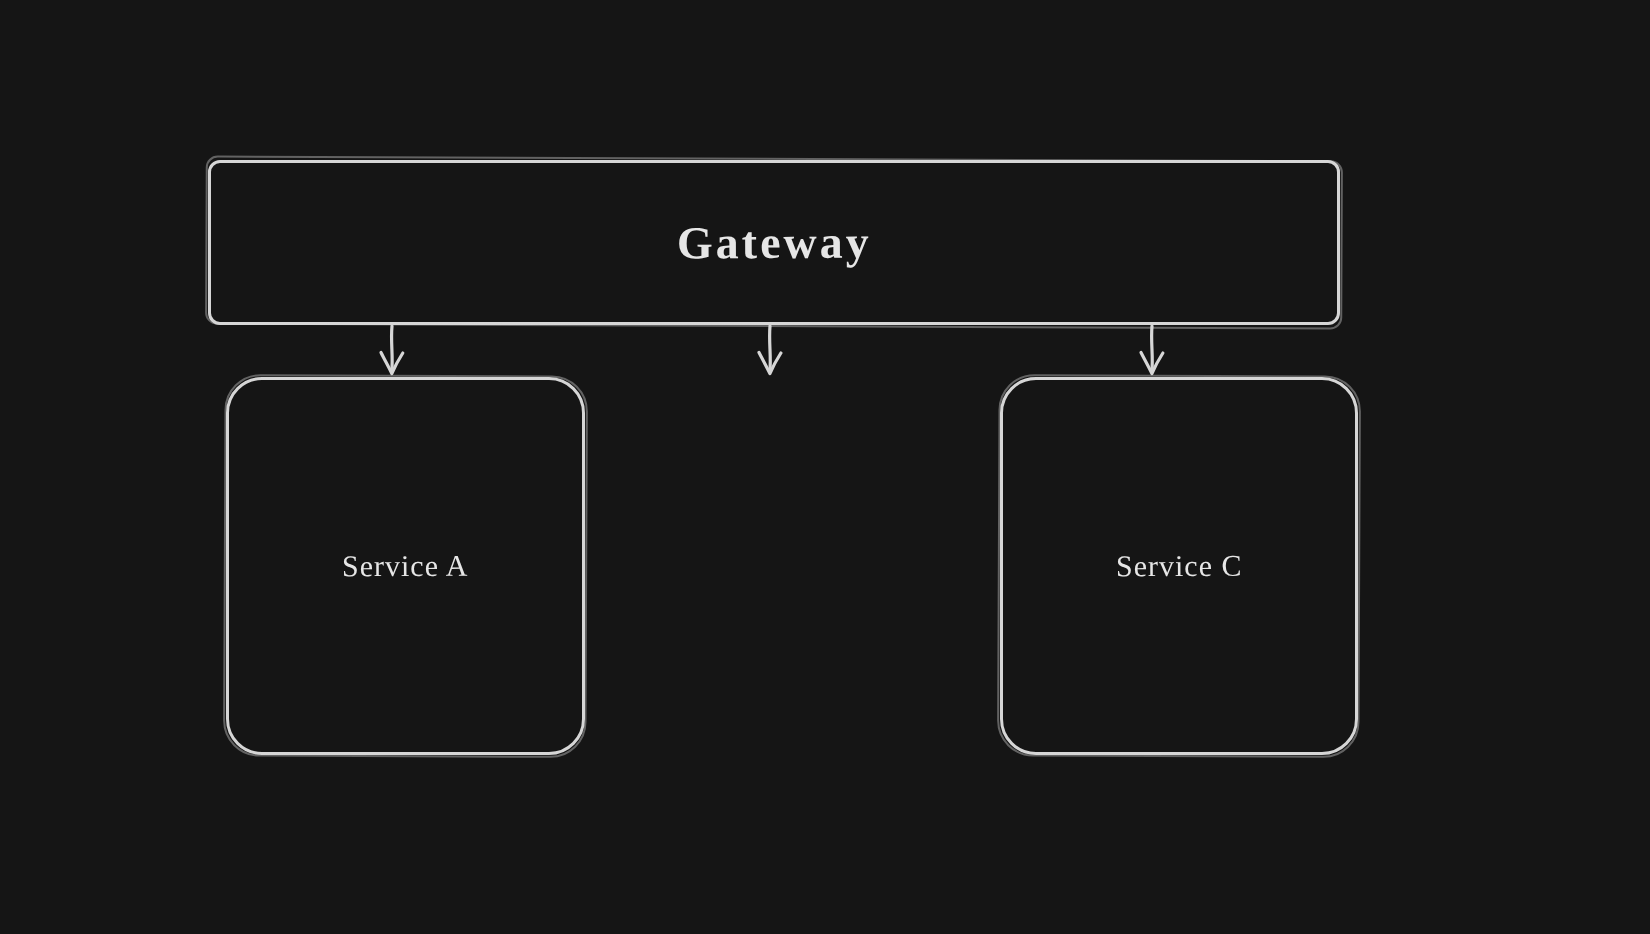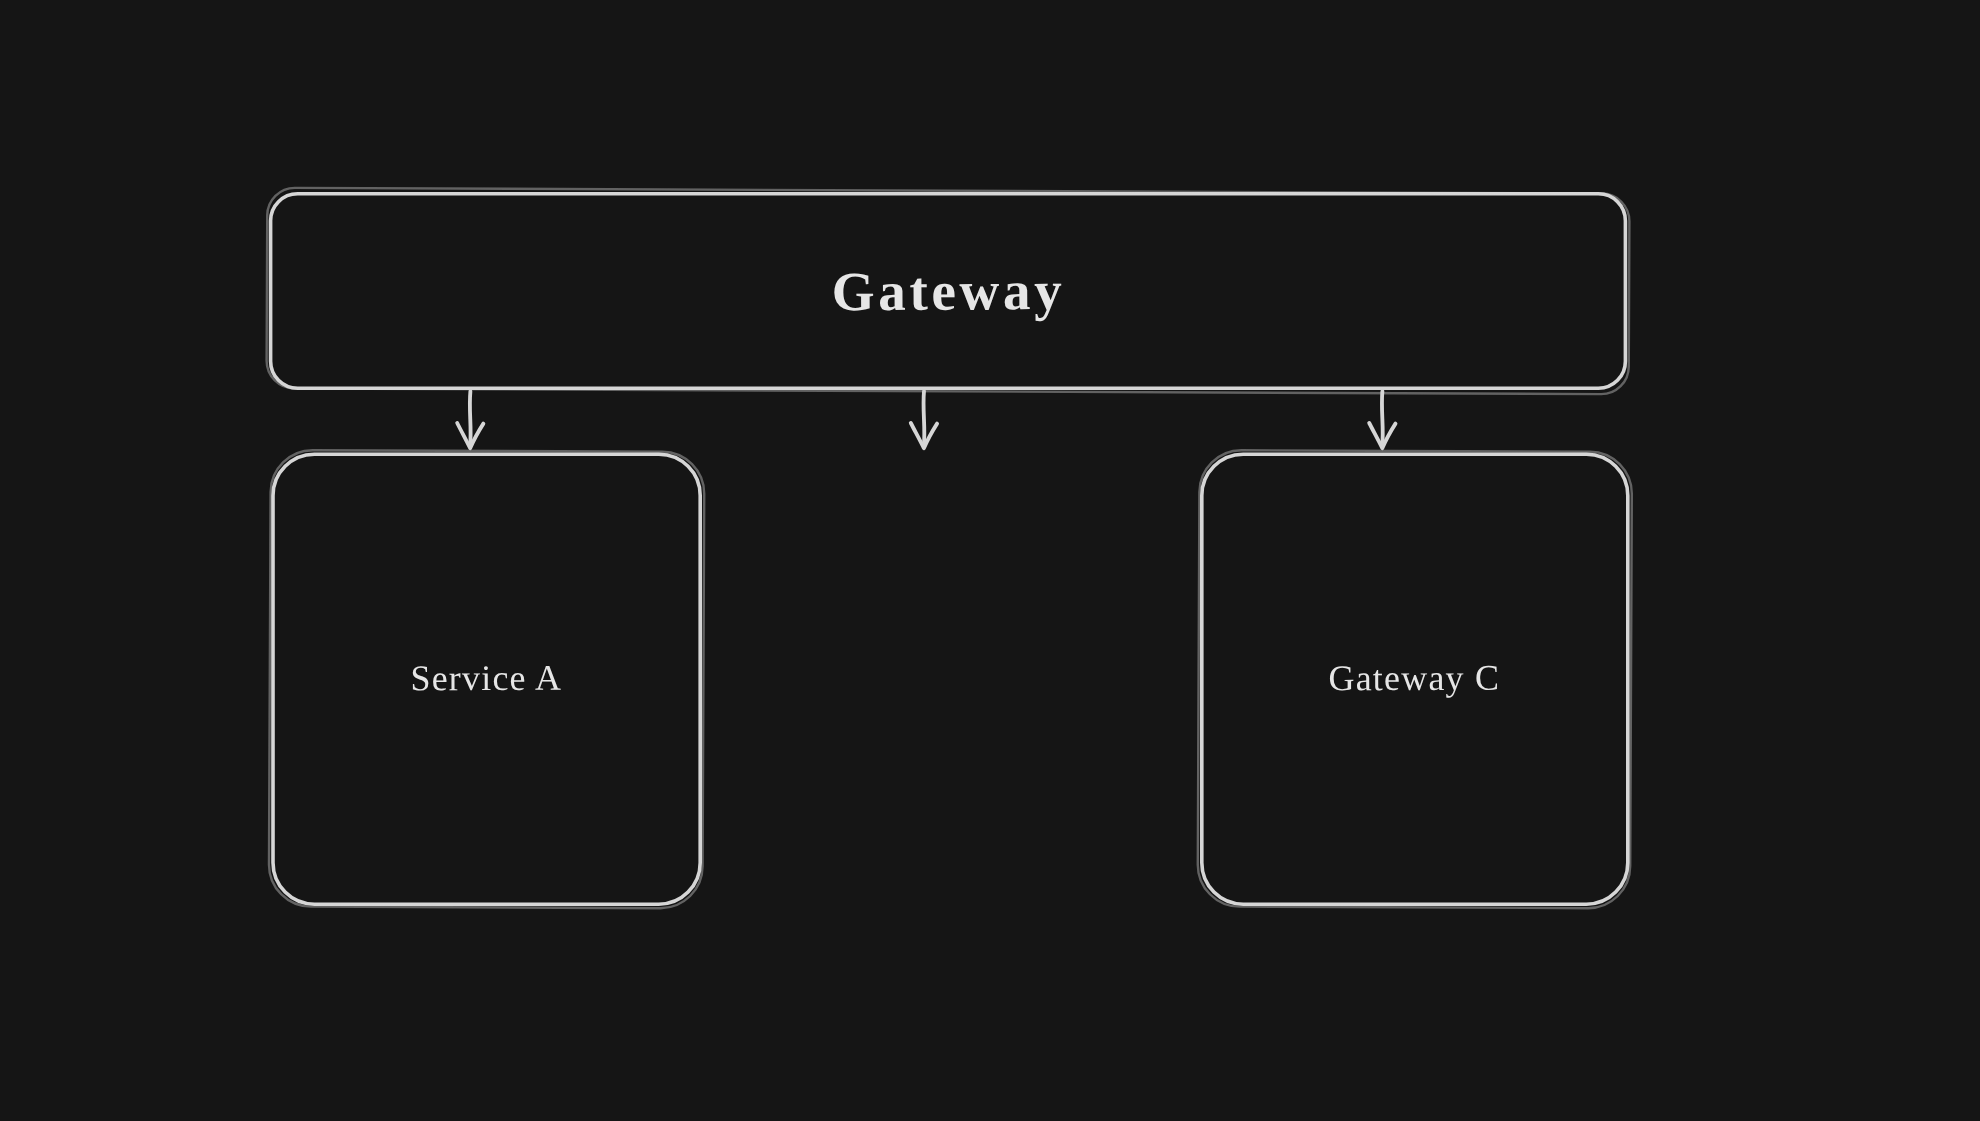--- a/index.html
+++ b/index.html
@@ -27,22 +27,22 @@
     content:"";
     position:absolute;
     inset:-5px;
     border:2px solid var(--stroke-color);
     border-radius:inherit;
     opacity:.40;
     transform:rotate(.25deg) scale(1.001);
     pointer-events:none;
   }
   .gateway{
-    left:224px;top:160px;width:1132px;height:165px;
-    border-radius:24px;
+    left:208px;top:160px;width:1132px;height:165px;
+    border-radius:12px;
   }
   .gateway-label{
     font-size:46px;
     font-weight:700;
     letter-spacing:3px;
     transform:rotate(-.3deg);
   }
   .service{
     top:377px;height:378px;
     border-radius:36px;
@@ -91,16 +91,16 @@
       <path d="M1141 352.5 C1144.6 359.5 1148.7 367 1151.9 373.5 C1154.9 366.5 1159.1 359 1162.9 353"></path>
     </g>
   </svg>
 
   <div class="node service service-a">
     <span class="node-label service-label">Service A</span>
   </div>
 
 
   <div class="node service service-c">
-    <span class="node-label service-label">Gateway C</span>
+    <span class="node-label service-label">Service C</span>
   </div>
 
 </div>
 
 </body></html>

